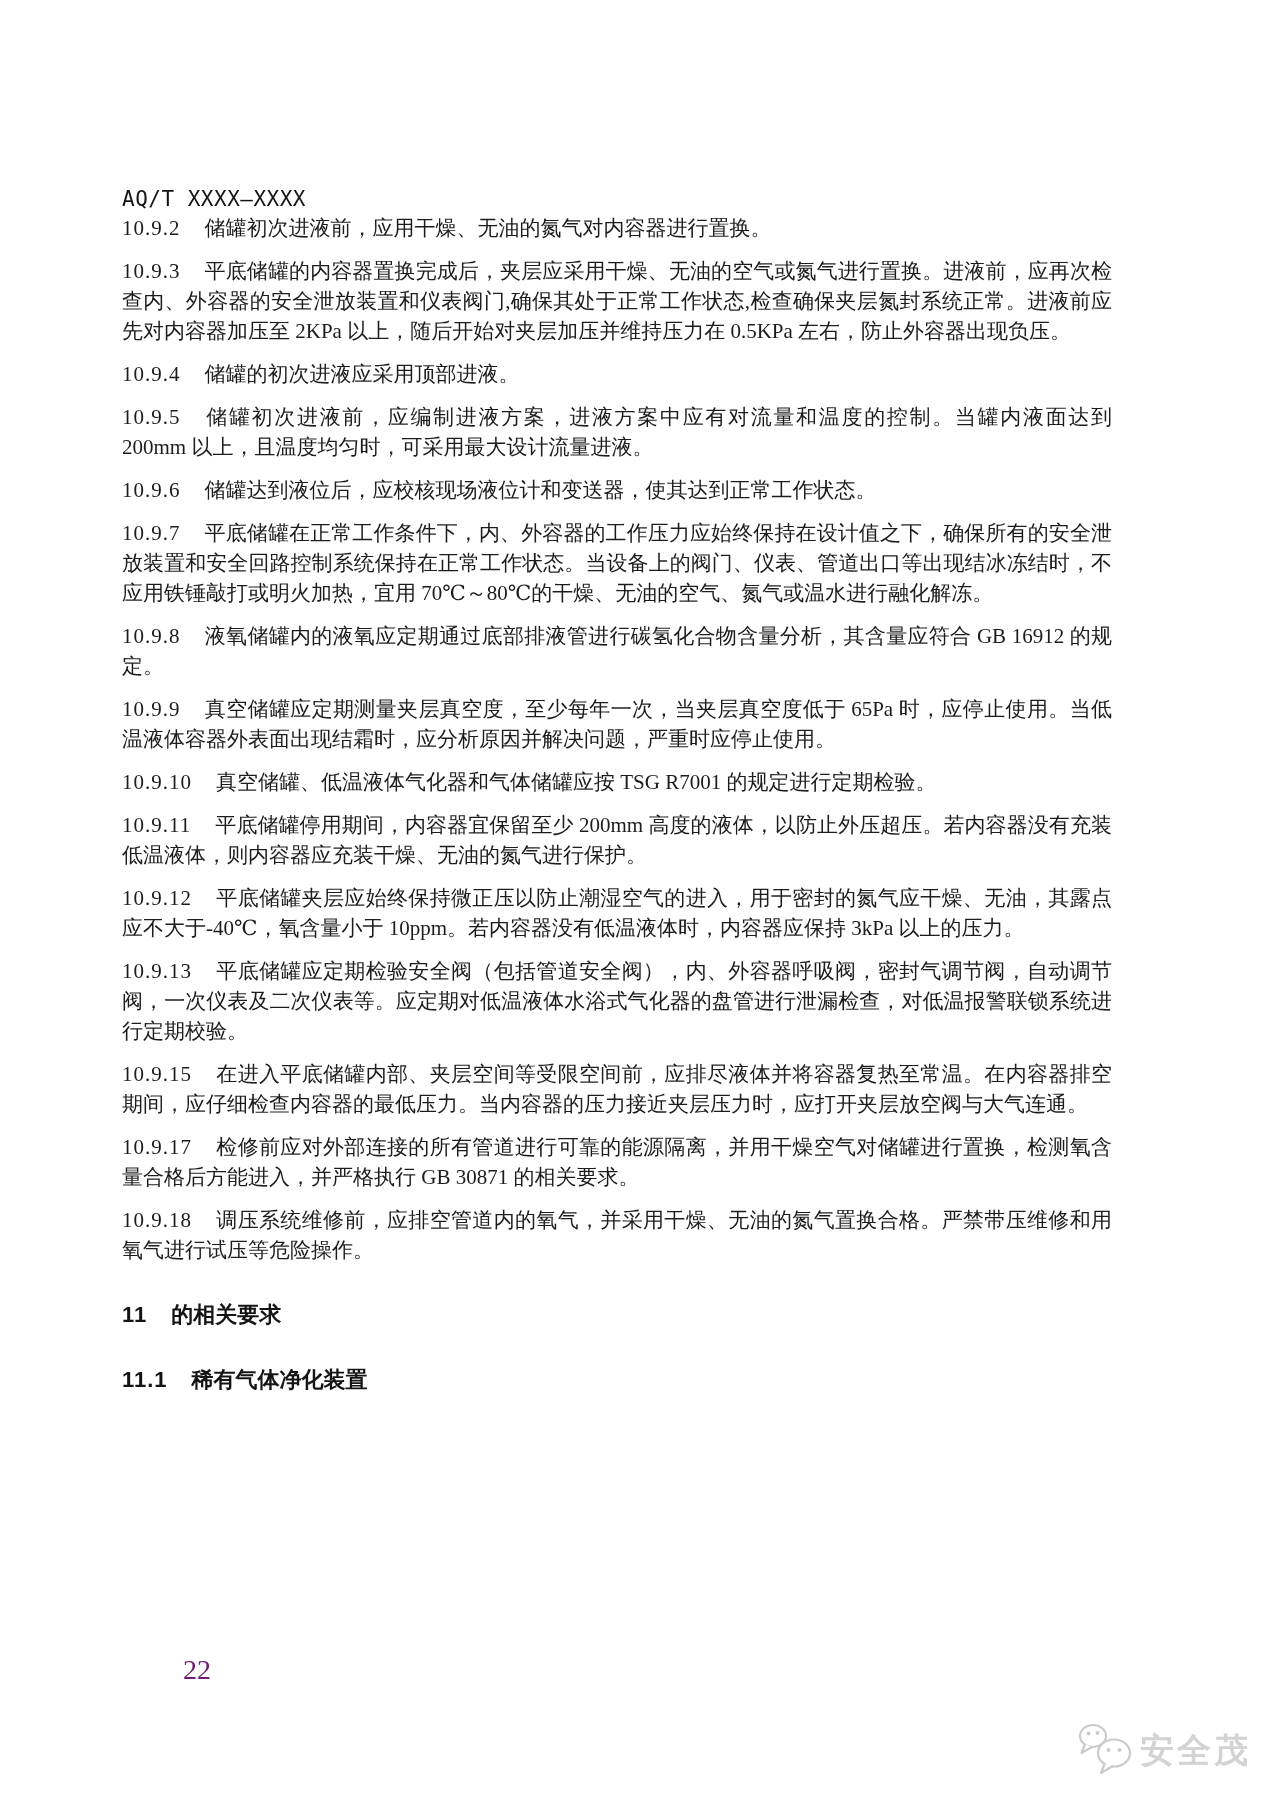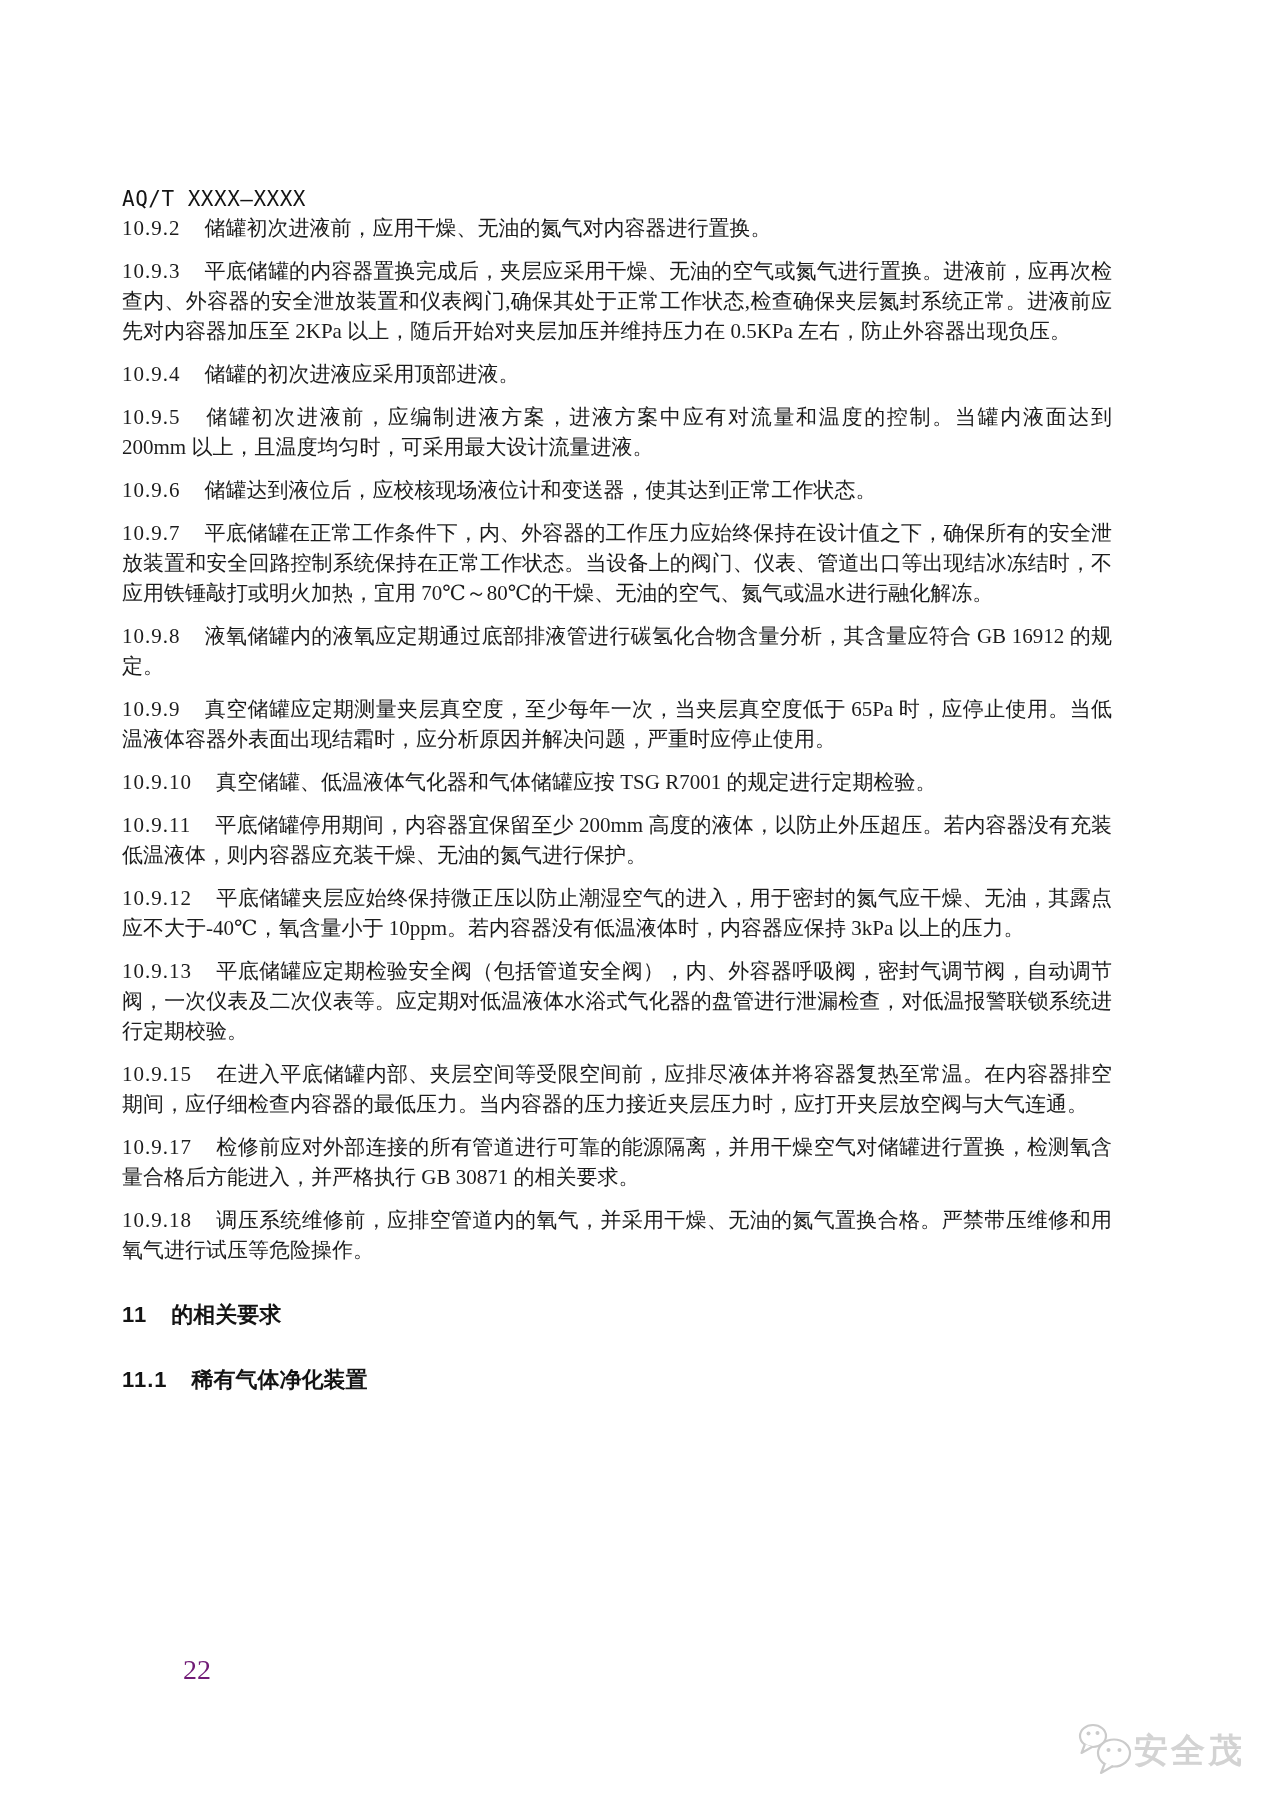--- a/index.html
+++ b/index.html
@@ -61,20 +61,21 @@
     font-family: "Liberation Serif", "DejaVu Serif", serif;
     color: #701a75;
     margin-left: 40px;
   }
   .watermark {
     position: absolute;
     left: 1076px;
     top: 1722px;
     display: flex;
     align-items: center;
+    gap: 6px;
   }
   .watermark-text {
     font-size: 34px;
     font-weight: bold;
     letter-spacing: 3px;
     color: #d3d3d3;
     font-family: "Liberation Sans", "DejaVu Sans", sans-serif;
     white-space: nowrap;
   }
 </style>

